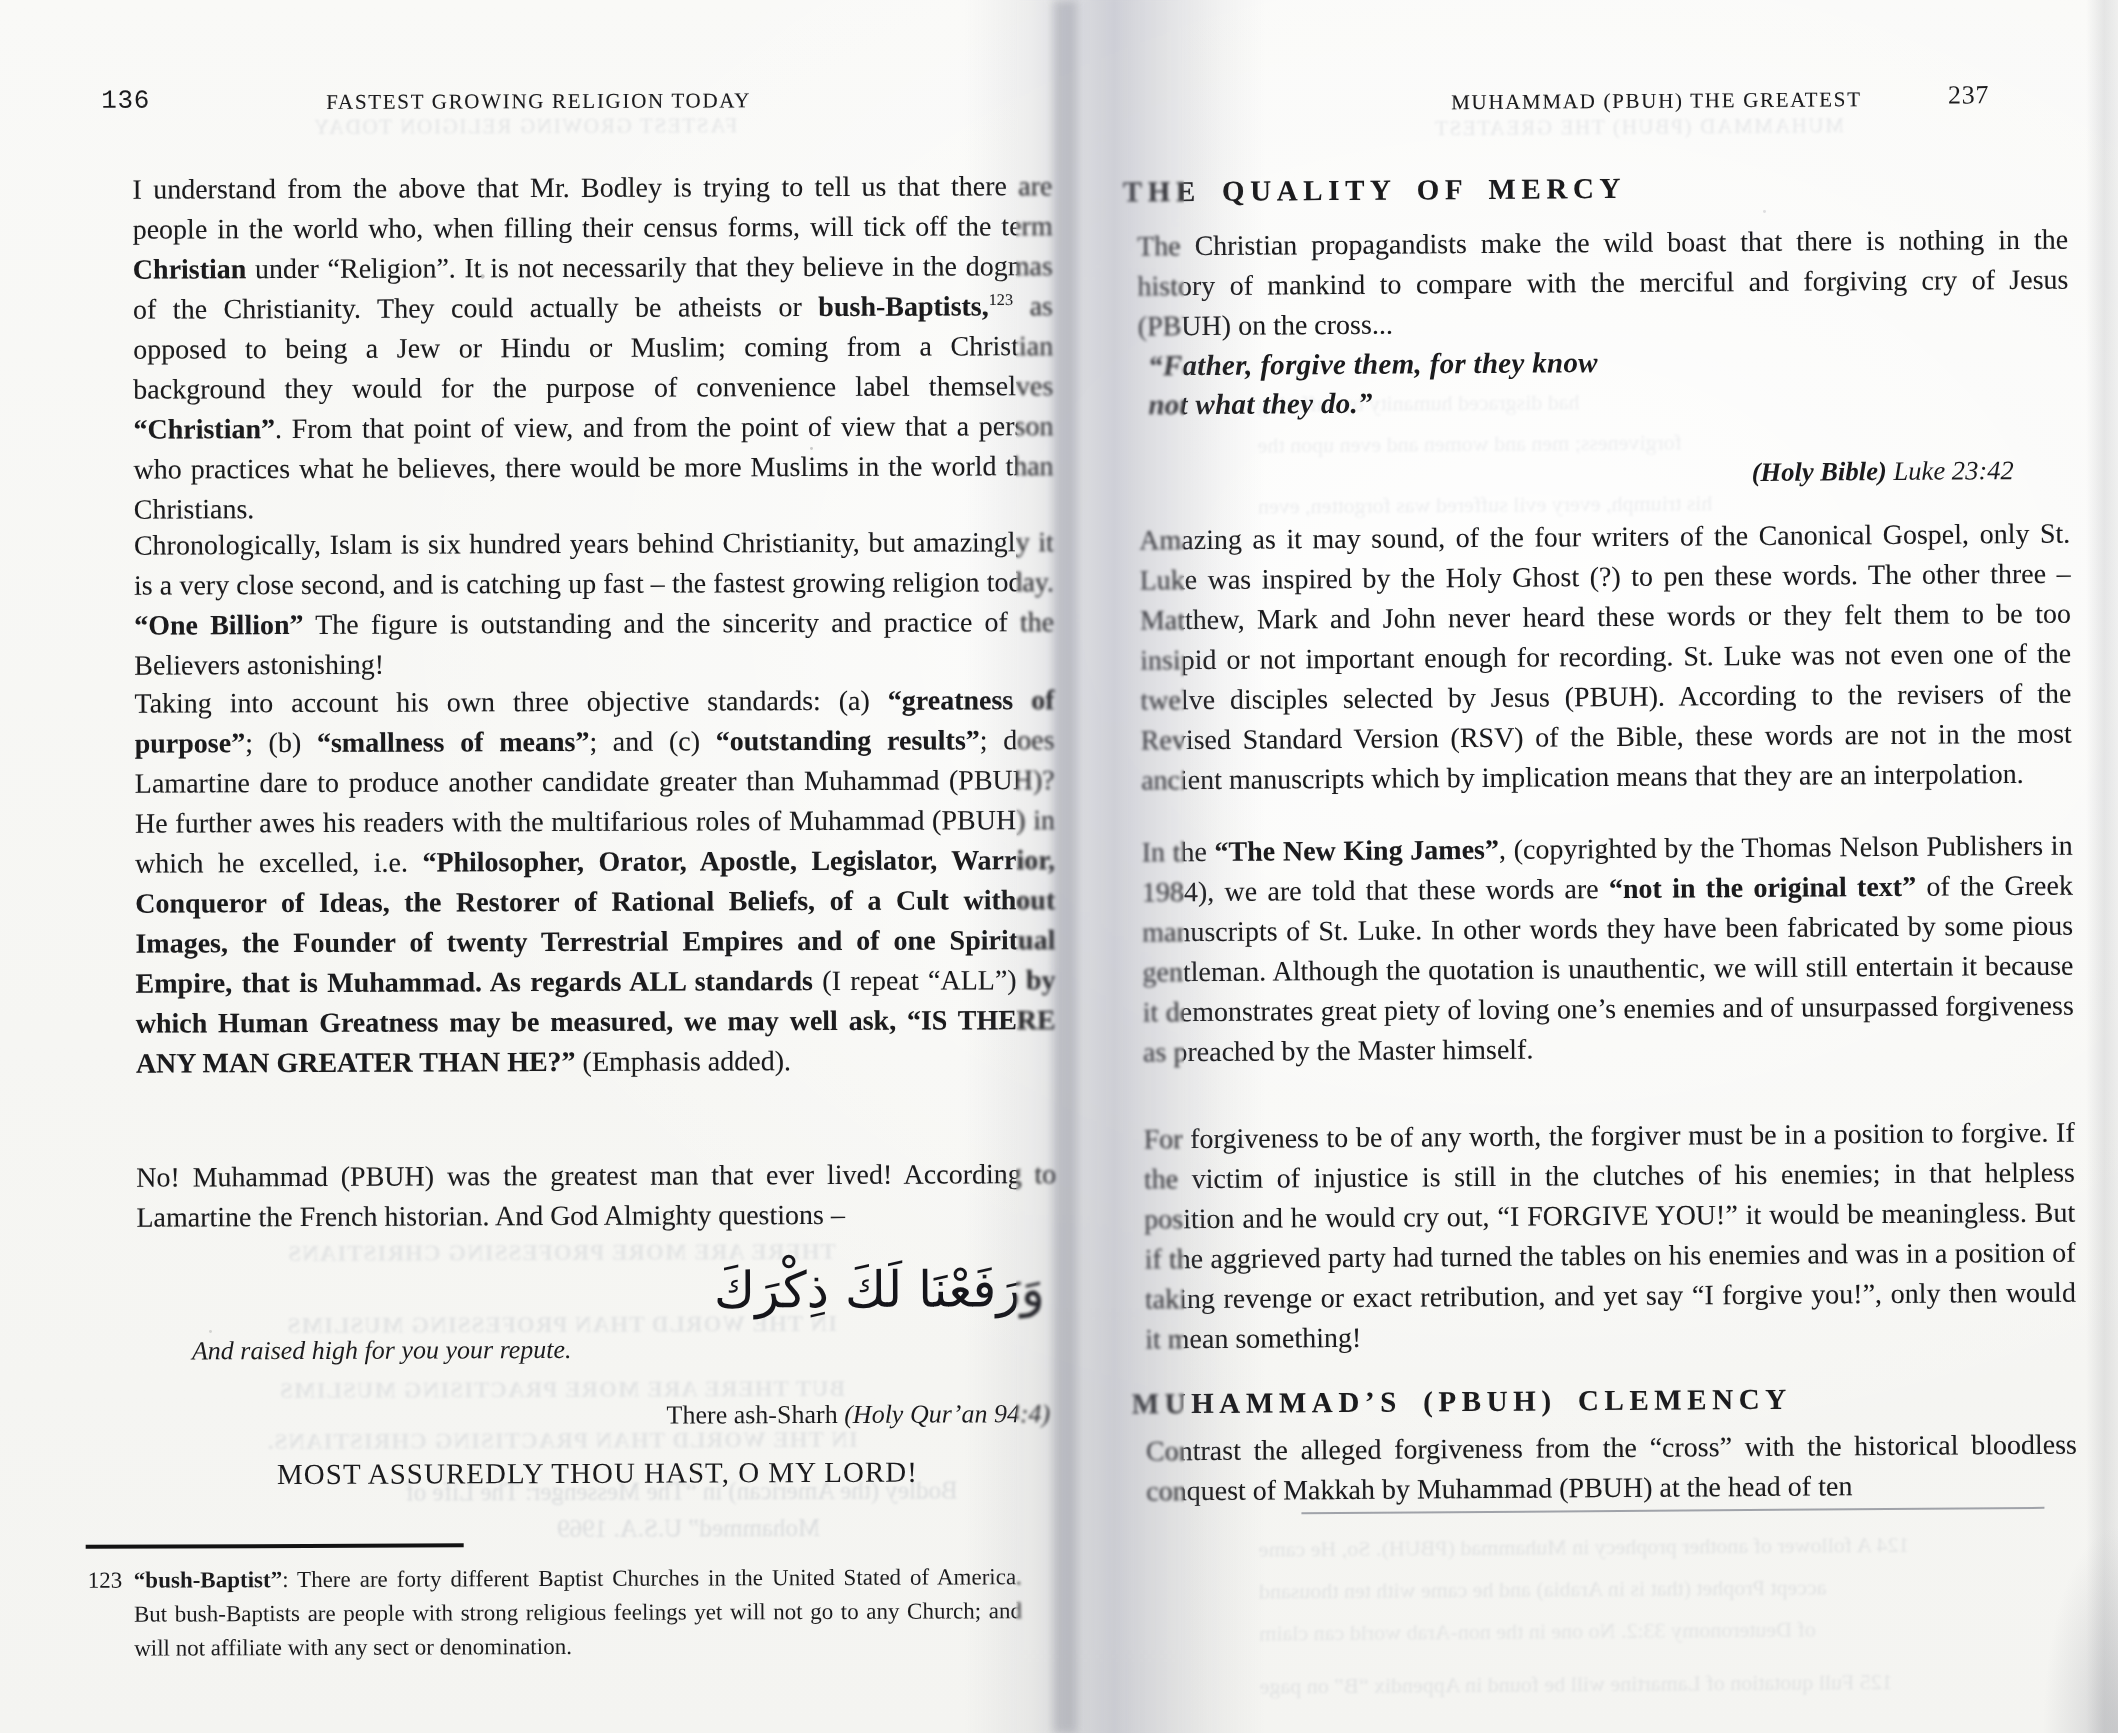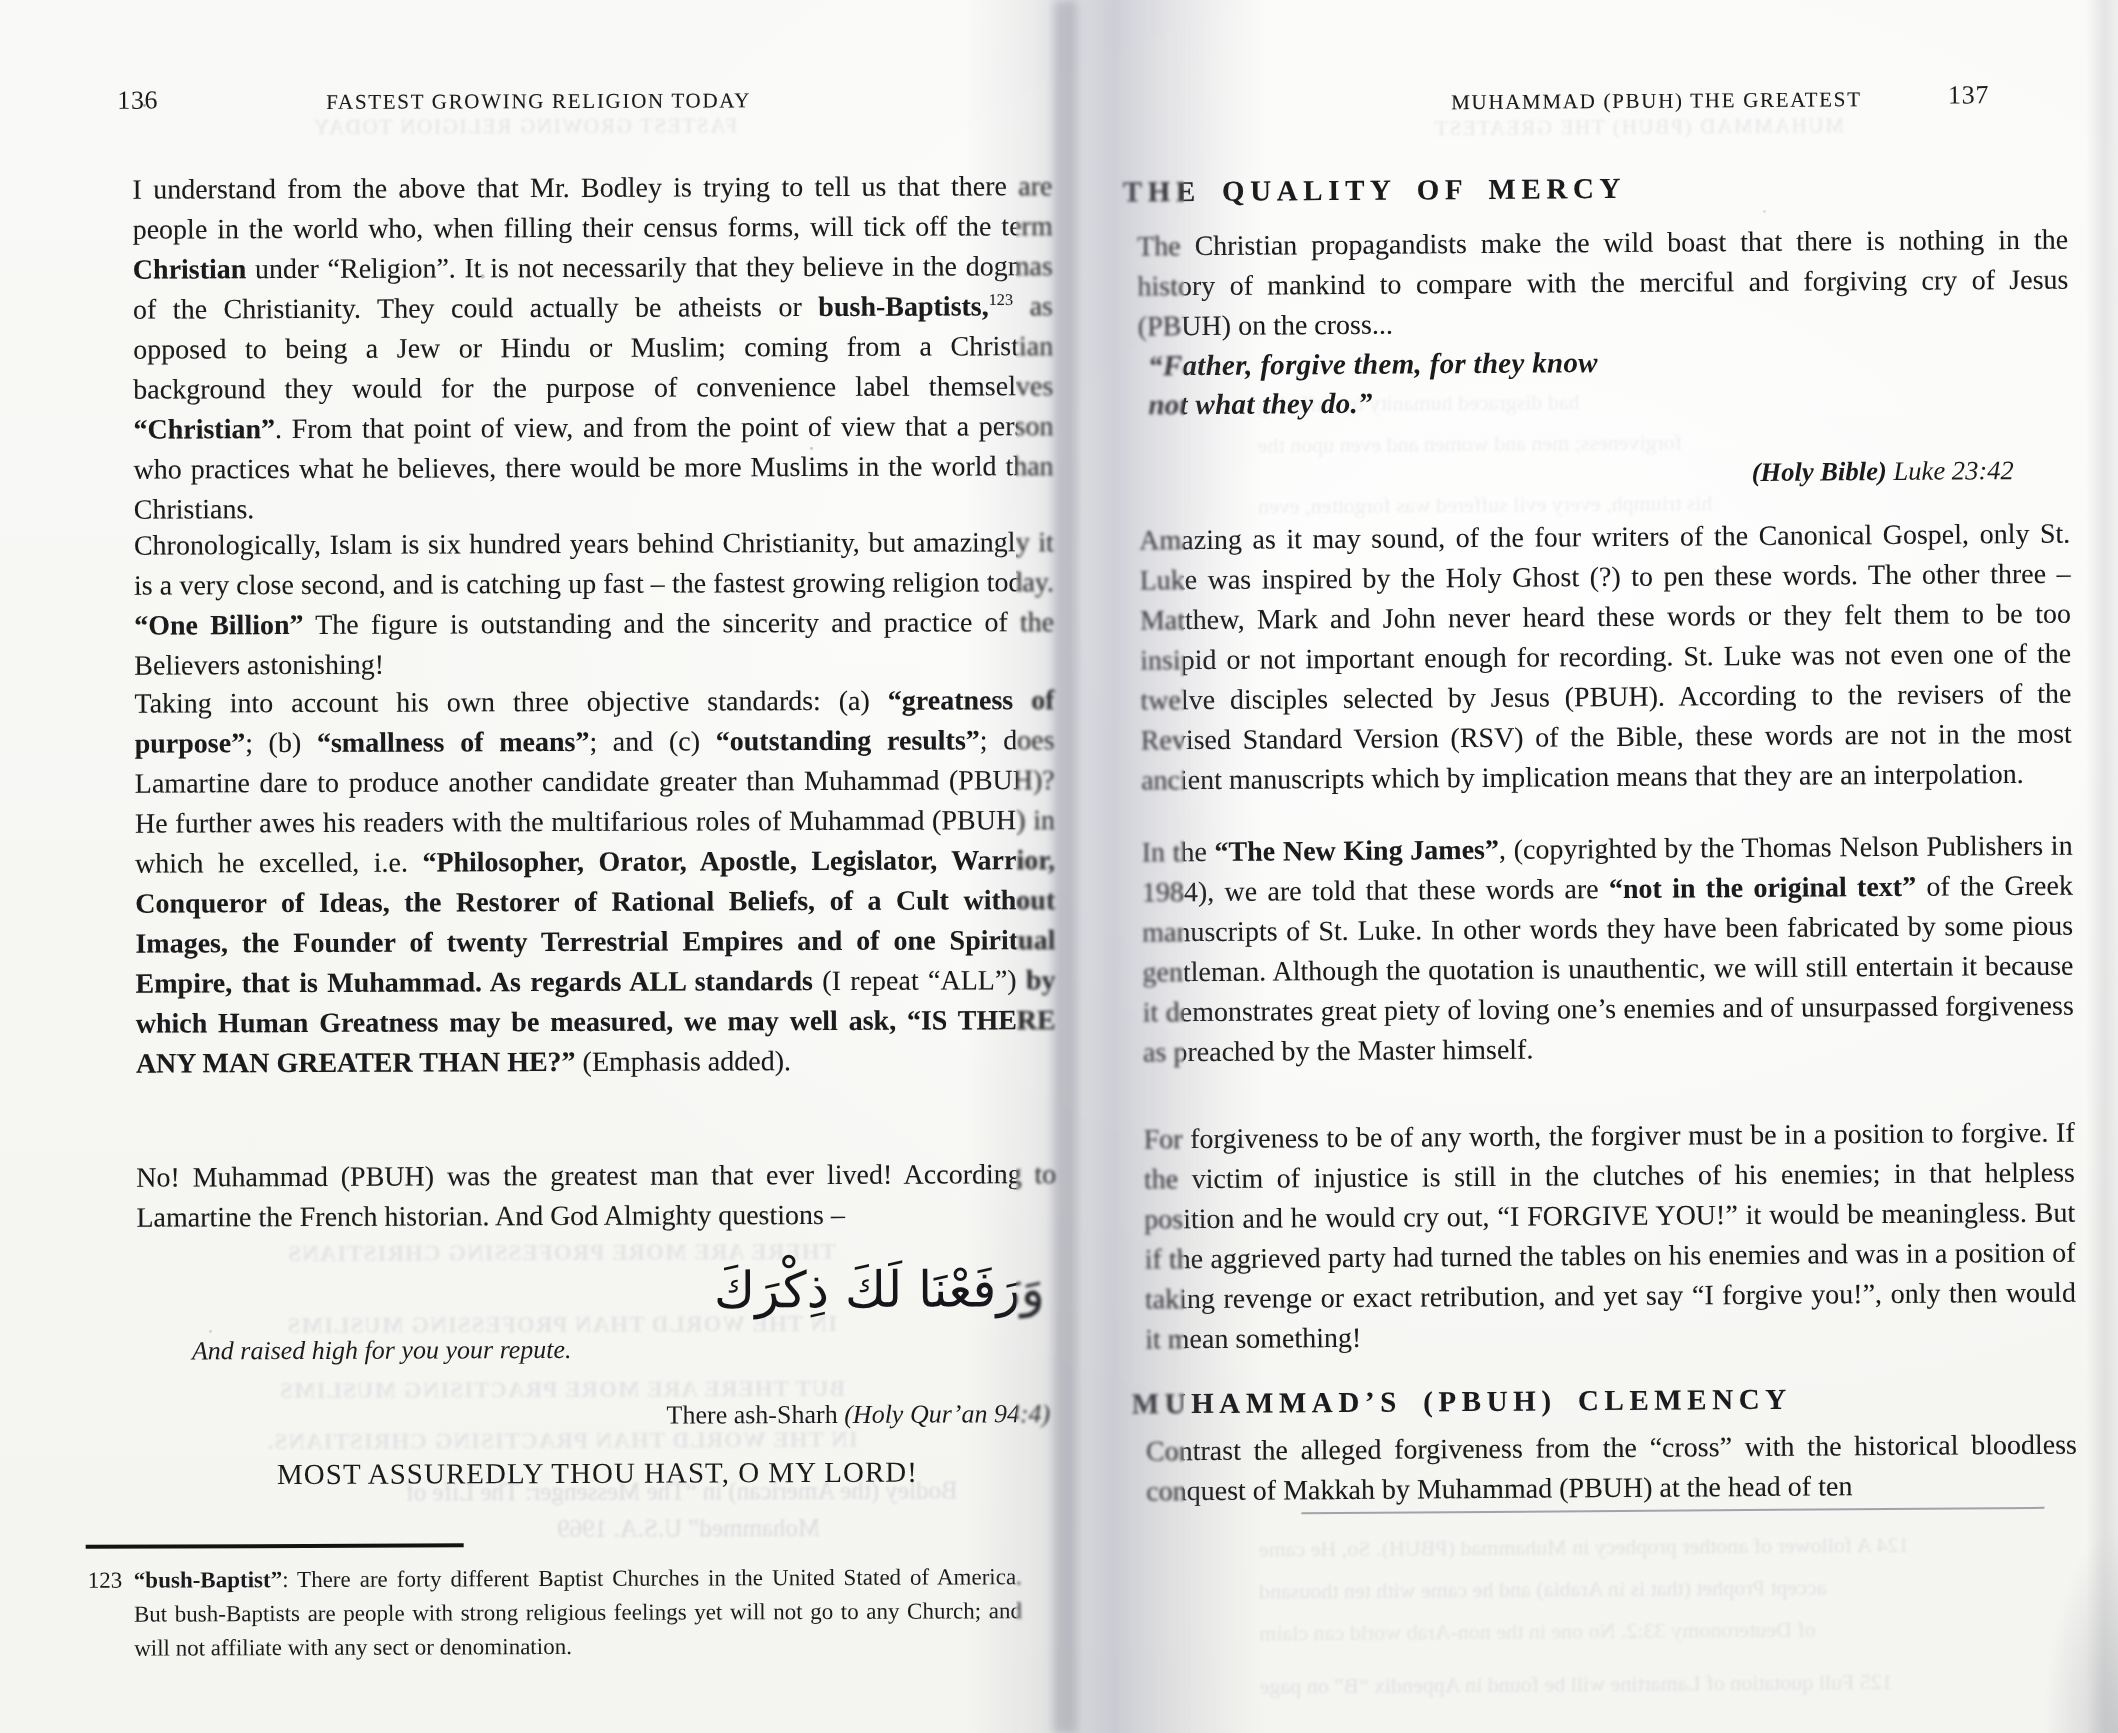--- a/index.html
+++ b/index.html
@@ -57,21 +57,21 @@
     box-shadow:338px 171px 0 0.7px rgba(70,70,70,.30), 667px 343px 0 0 rgba(80,80,80,.28),
                66px 1226px 0 0 rgba(90,90,90,.22), 1620px 106px 0 0 rgba(110,110,118,.20);}
 </style>
 </head>
 <body>
 
 <div class="scan">
 
   <div class="left-page">
 
-    <div class="abs pageno" style="left:120px;top:84px;">136</div>
+    <div class="abs pageno" style="left:104px;top:84px;font-family:Liberation Mono, monospace;">136</div>
 
     <div class="abs runhead" style="left:329px;top:89px;">FASTEST GROWING RELIGION TODAY</div>
 
     <div class="abs ghost runhead g13" style="left:315px;top:114px;filter:blur(0.8px);">FASTEST GROWING RELIGION TODAY</div>
 
     <div class="abs body-text" style="left:135px;top:168px;width:920px;"><span>I understand from the above that Mr. Bodley is trying to tell us that there are people in the world who, when filling their census forms, will tick off the term </span><span class="b">Christian</span><span> under “Religion”. It is not necessarily that they believe in the dogmas of the Christianity. They could actually be atheists or </span><span class="b">bush-Baptists,</span><sup>123</sup><span> as opposed to being a Jew or Hindu or Muslim; coming from a Christian background they would for the purpose of convenience label themselves </span><span class="b">“Christian”</span><span>. From that point of view, and from the point of view that a person who practices what he believes, there would be more Muslims in the world than Christians.</span></div>
 
     <div class="abs body-text" style="left:135px;top:524px;width:920px;"><span>Chronologically, Islam is six hundred years behind Christianity, but amazingly it is a very close second, and is catching up fast – the fastest growing religion today. </span><span class="b">“One Billion”</span><span> The figure is outstanding and the sincerity and practice of the Believers astonishing!</span></div>
 
     <div class="abs body-text" style="left:135px;top:682px;width:920px;"><span>Taking into account his own three objective standards: (a) </span><span class="b">“greatness of purpose”</span><span>; (b) </span><span class="b">“smallness of means”</span><span>; and (c) </span><span class="b">“outstanding results”</span><span>; does Lamartine dare to produce another candidate greater than Muhammad (PBUH)? He further awes his readers with the multifarious roles of Muhammad (PBUH) in which he excelled, i.e. </span><span class="b">“Philosopher, Orator, Apostle, Legislator, Warrior, Conqueror of Ideas, the Restorer of Rational Beliefs, of a Cult without Images, the Founder of twenty Terrestrial Empires and of one Spiritual Empire, that is Muhammad. As regards ALL standards</span><span> (I repeat “ALL”) </span><span class="b">by which Human Greatness may be measured, we may well ask, “IS THERE ANY MAN GREATER THAN HE?”</span><span> (Emphasis added).</span></div>
@@ -101,21 +101,21 @@
       <div class="fn-text"><span class="b">“bush-Baptist”</span><span>: There are forty different Baptist Churches in the United Stated of America. But bush-Baptists are people with strong religious feelings yet will not go to any Church; and will not affiliate with any sect or denomination.</span></div>
     </div>
   </div>
 
   <div class="right-page">
 
     <div class="abs runhead" style="left:1456px;top:89px;">MUHAMMAD (PBUH) THE GREATEST</div>
 
     <div class="abs ghost runhead g12" style="left:1438px;top:115px;filter:blur(0.8px);">MUHAMMAD (PBUH) THE GREATEST</div>
 
-    <div class="abs pageno" style="left:1953px;top:83px;">137</div>
+    <div class="abs pageno" style="left:1953px;top:83px;">237</div>
 
     <div class="abs heading" style="left:1127px;top:172px;">THE QUALITY OF MERCY</div>
 
     <div class="abs body-text" style="left:1141px;top:223px;width:931px;"><span>The Christian propagandists make the wild boast that there is nothing in the history of mankind to compare with the merciful and forgiving cry of Jesus (PBUH) on the cross...</span></div>
 
     <div class="abs quote-line" style="left:1151px;top:342px;">“Father, forgive them, for they know</div>
     <div class="abs quote-line" style="left:1151px;top:381px;">not what they do.”</div>
 
     <div class="abs ghost ghost-sm g10" style="left:1260px;top:389px;width:784px;text-align:right;">had disgraced humanity by suffering</div>
     <div class="abs ghost ghost-sm g10" style="left:1260px;top:430px;width:784px;text-align:right;">forgiveness; men and women and even upon the</div>

